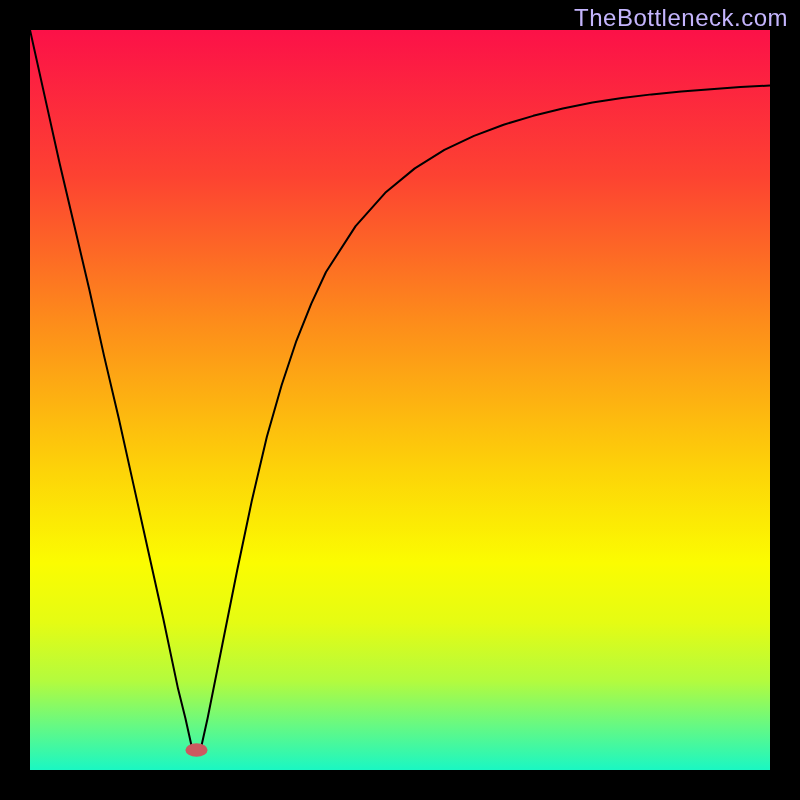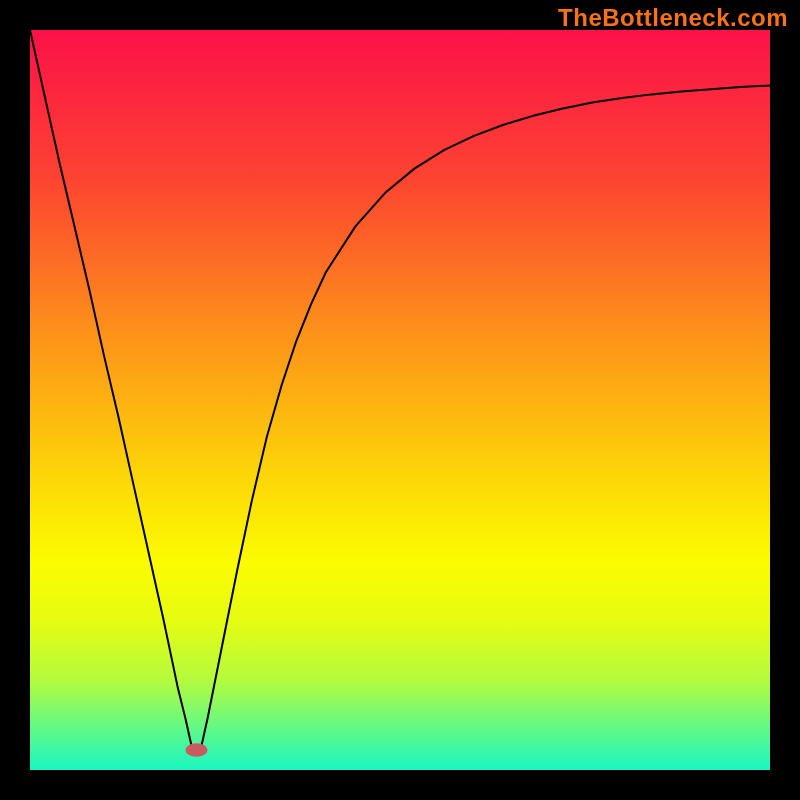--- a/index.html
+++ b/index.html
@@ -15,22 +15,22 @@
     position: relative;
     width: 800px;
     height: 800px;
     background: #000;
   }
   .watermark {
     position: absolute;
     top: 4px;
     right: 12px;
     font-size: 24px;
-    font-weight: 700;
-    color: #f97316;
+    font-weight: 400;
+    color: #c4b5fd;
     letter-spacing: 0.5px;
     user-select: none;
   }
   .plot {
     position: absolute;
     left: 30px;
     top: 30px;
     width: 740px;
     height: 740px;
   }

